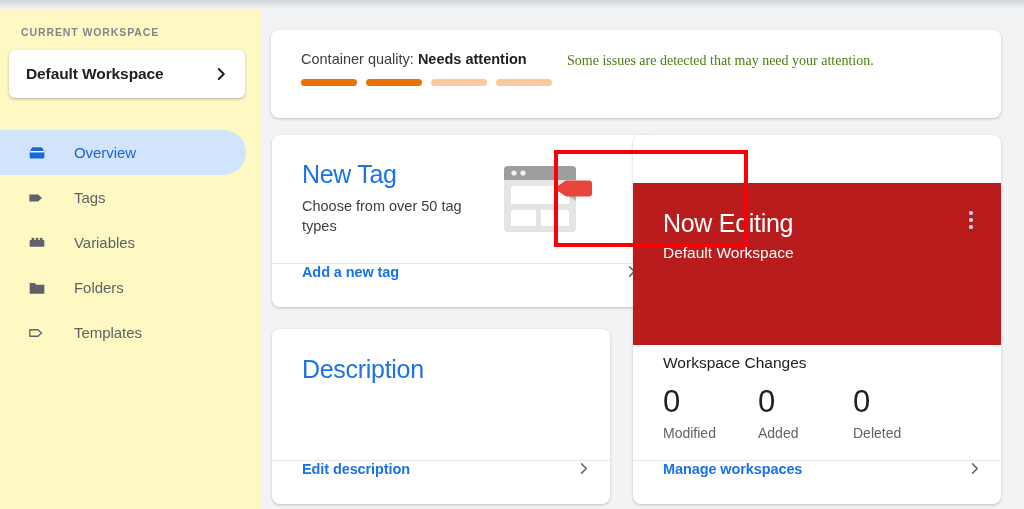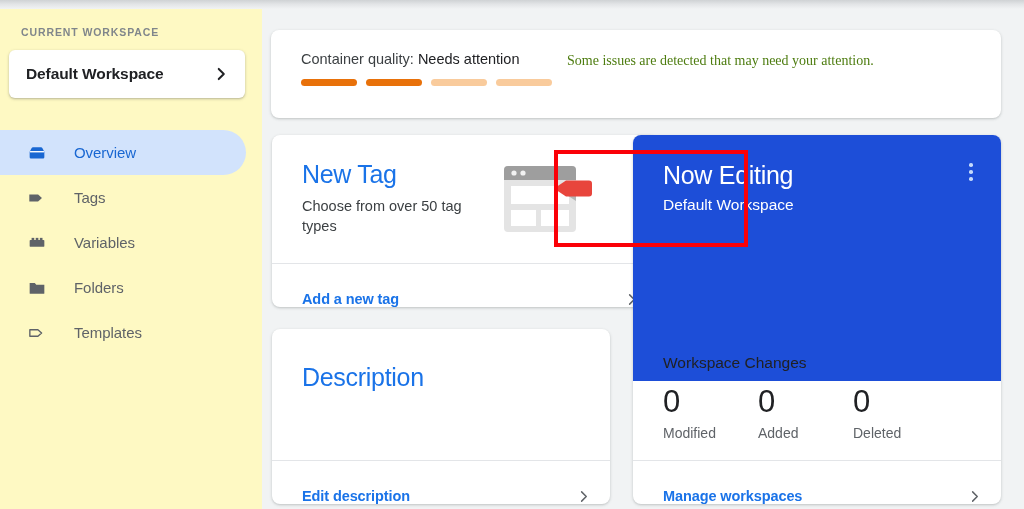--- a/index.html
+++ b/index.html
@@ -55,48 +55,48 @@
     background: #fff; border-radius: 8px;
     box-shadow: 0 1px 2px rgba(60,64,67,.18), 0 1px 3px 1px rgba(60,64,67,.07);
     position: absolute;
   }
 
   
   .quality { left: 0; top: 21px; width: 730px; height: 88px; }
   .q-inner { padding: 21px 0 0 30px; display: flex; }
   .q-left { width: 254px; }
   .q-title { font-size: 14.5px; color: #3c4043; white-space: nowrap; }
-  .q-title b { color: #202124; font-weight: normal; }
+  .q-title b { color: #202124; font-weight: bold; }
   .q-bars { display: flex; gap: 9px; margin-top: 12px; }
   .q-bar { width: 56px; height: 7px; border-radius: 4px; }
 
   .q-desc { font-size: 14px; color: #4d7c0f; padding-top: 2px; margin-left: 12px; font-family: Liberation Serif, serif; }
 
   
   .newtag { left: 1px; top: 126px; width: 386px; height: 172px; }
   .nt-body { position: relative; height: 128px; }
   .nt-title { position: absolute; left: 30px; top: 25px; font-size: 25px; color: #1a73e8; letter-spacing: -.3px; }
   .nt-sub { position: absolute; left: 30px; top: 61px; width: 175px; font-size: 14.5px; color: #3c4043; line-height: 20px; }
   .nt-art { position: absolute; left: 224px; top: 23px; width: 96px; height: 82px; }
 
   .card-foot {
     position: absolute; left: 0; bottom: 0; width: 100%; height: 44px;
-    border-top: 1px solid #e3e5e8; display: flex; align-items: flex-end;
+    border-top: 1px solid #e3e5e8; display: flex; align-items: flex-start;
     padding: 0 19px 0 30px; cursor: pointer;
   }
   .foot-txt { flex: 1; font-size: 14.5px; color: #1a73e8; font-weight: bold; letter-spacing: -.1px; }
   .chev-r { width: 15px; height: 15px; }
 
   
   .descr { left: 1px; top: 320px; width: 338px; height: 175px; }
-  .d-title { position: absolute; left: 30px; top: 34px; font-size: 25px; color: #1a73e8; letter-spacing: -.3px; }
+  .d-title { position: absolute; left: 30px; top: 26px; font-size: 25px; color: #1a73e8; letter-spacing: -.3px; }
 
   
   .editing { left: 362px; top: 126px; width: 368px; height: 369px; overflow: hidden; }
-  .e-hero { position: relative; height: 246px; background: #1d4ed8; }
+  .e-hero { position: relative; height: 162px; background: #b91c1c; margin-top: 48px; }
   .e-title { position: absolute; left: 30px; top: 26px; font-size: 25px; color: #fff; letter-spacing: -.3px; }
   .e-sub { position: absolute; left: 30px; top: 61px; font-size: 15.5px; color: #fff; }
   .e-dots { position: absolute; right: 21px; top: 28px; width: 18px; cursor: pointer; }
   .dot { width: 3.5px; height: 3.5px; border-radius: 50%; background: #c5dafb; margin: 0 auto 3.5px; }
 
   .wc-title { position: absolute; left: 30px; top: 219px; font-size: 15.5px; color: #202124; }
   .counts { position: absolute; left: 30px; top: 248px; display: flex; }
   .count { width: 95px; }
   .count-n { font-size: 31px; color: #202124; line-height: 38px; letter-spacing: -.5px; }
   .count-l { font-size: 14px; color: #5f6368; margin-top: 4px; }

